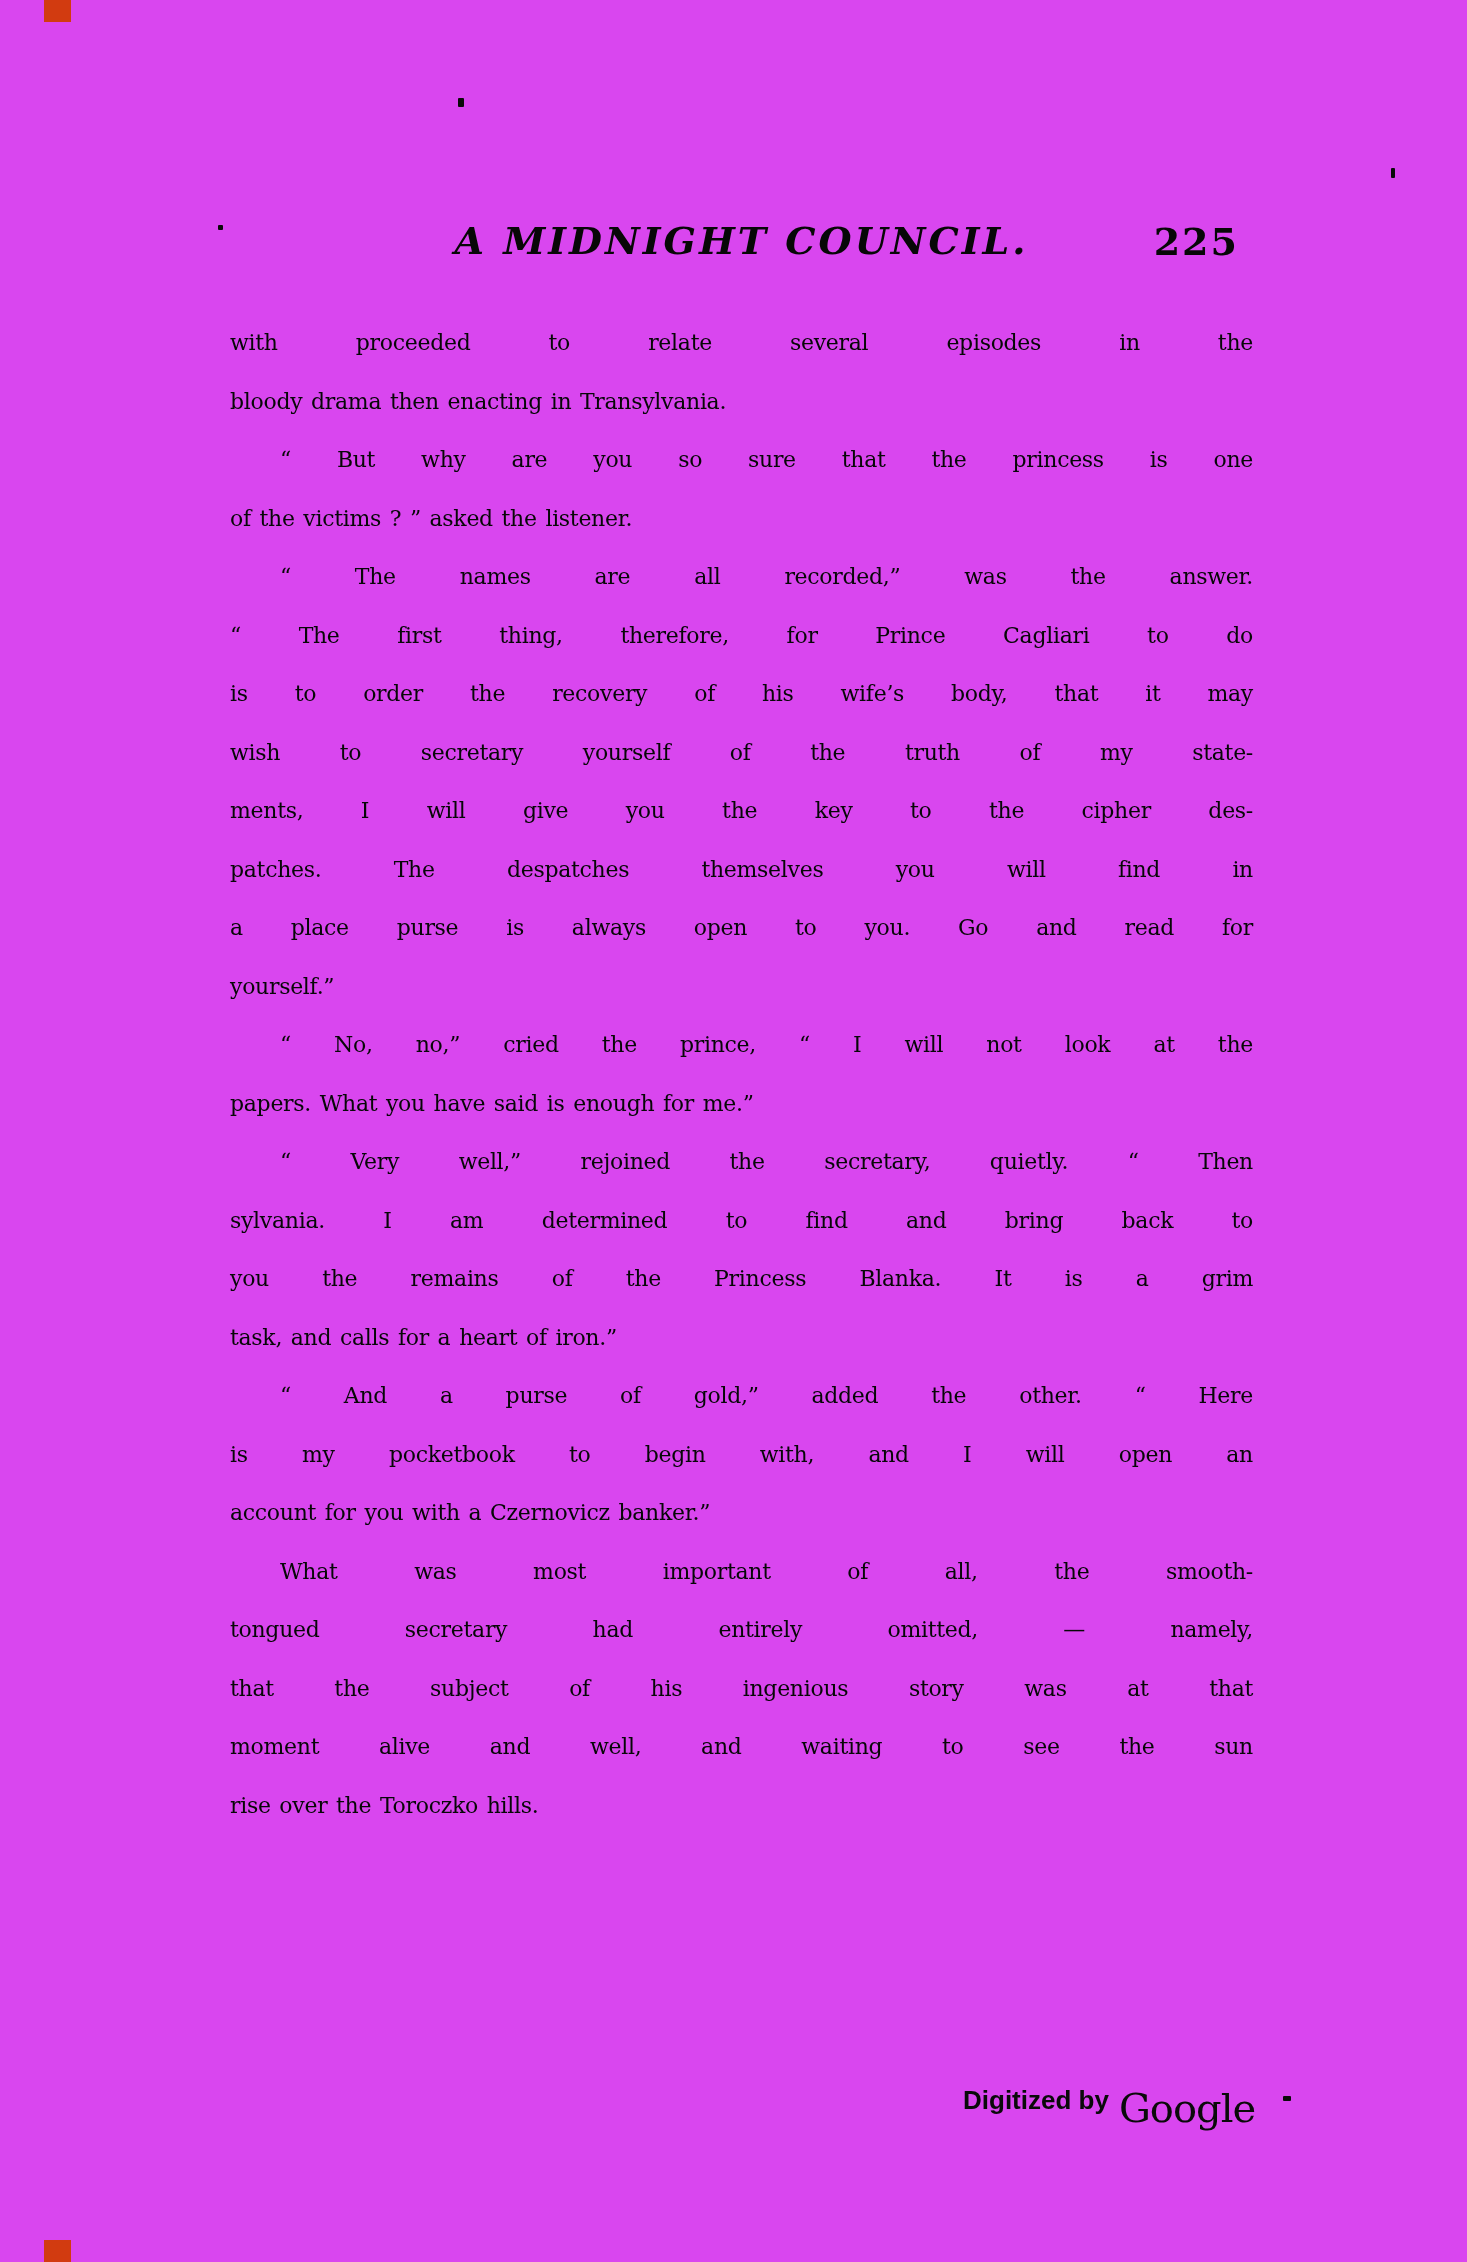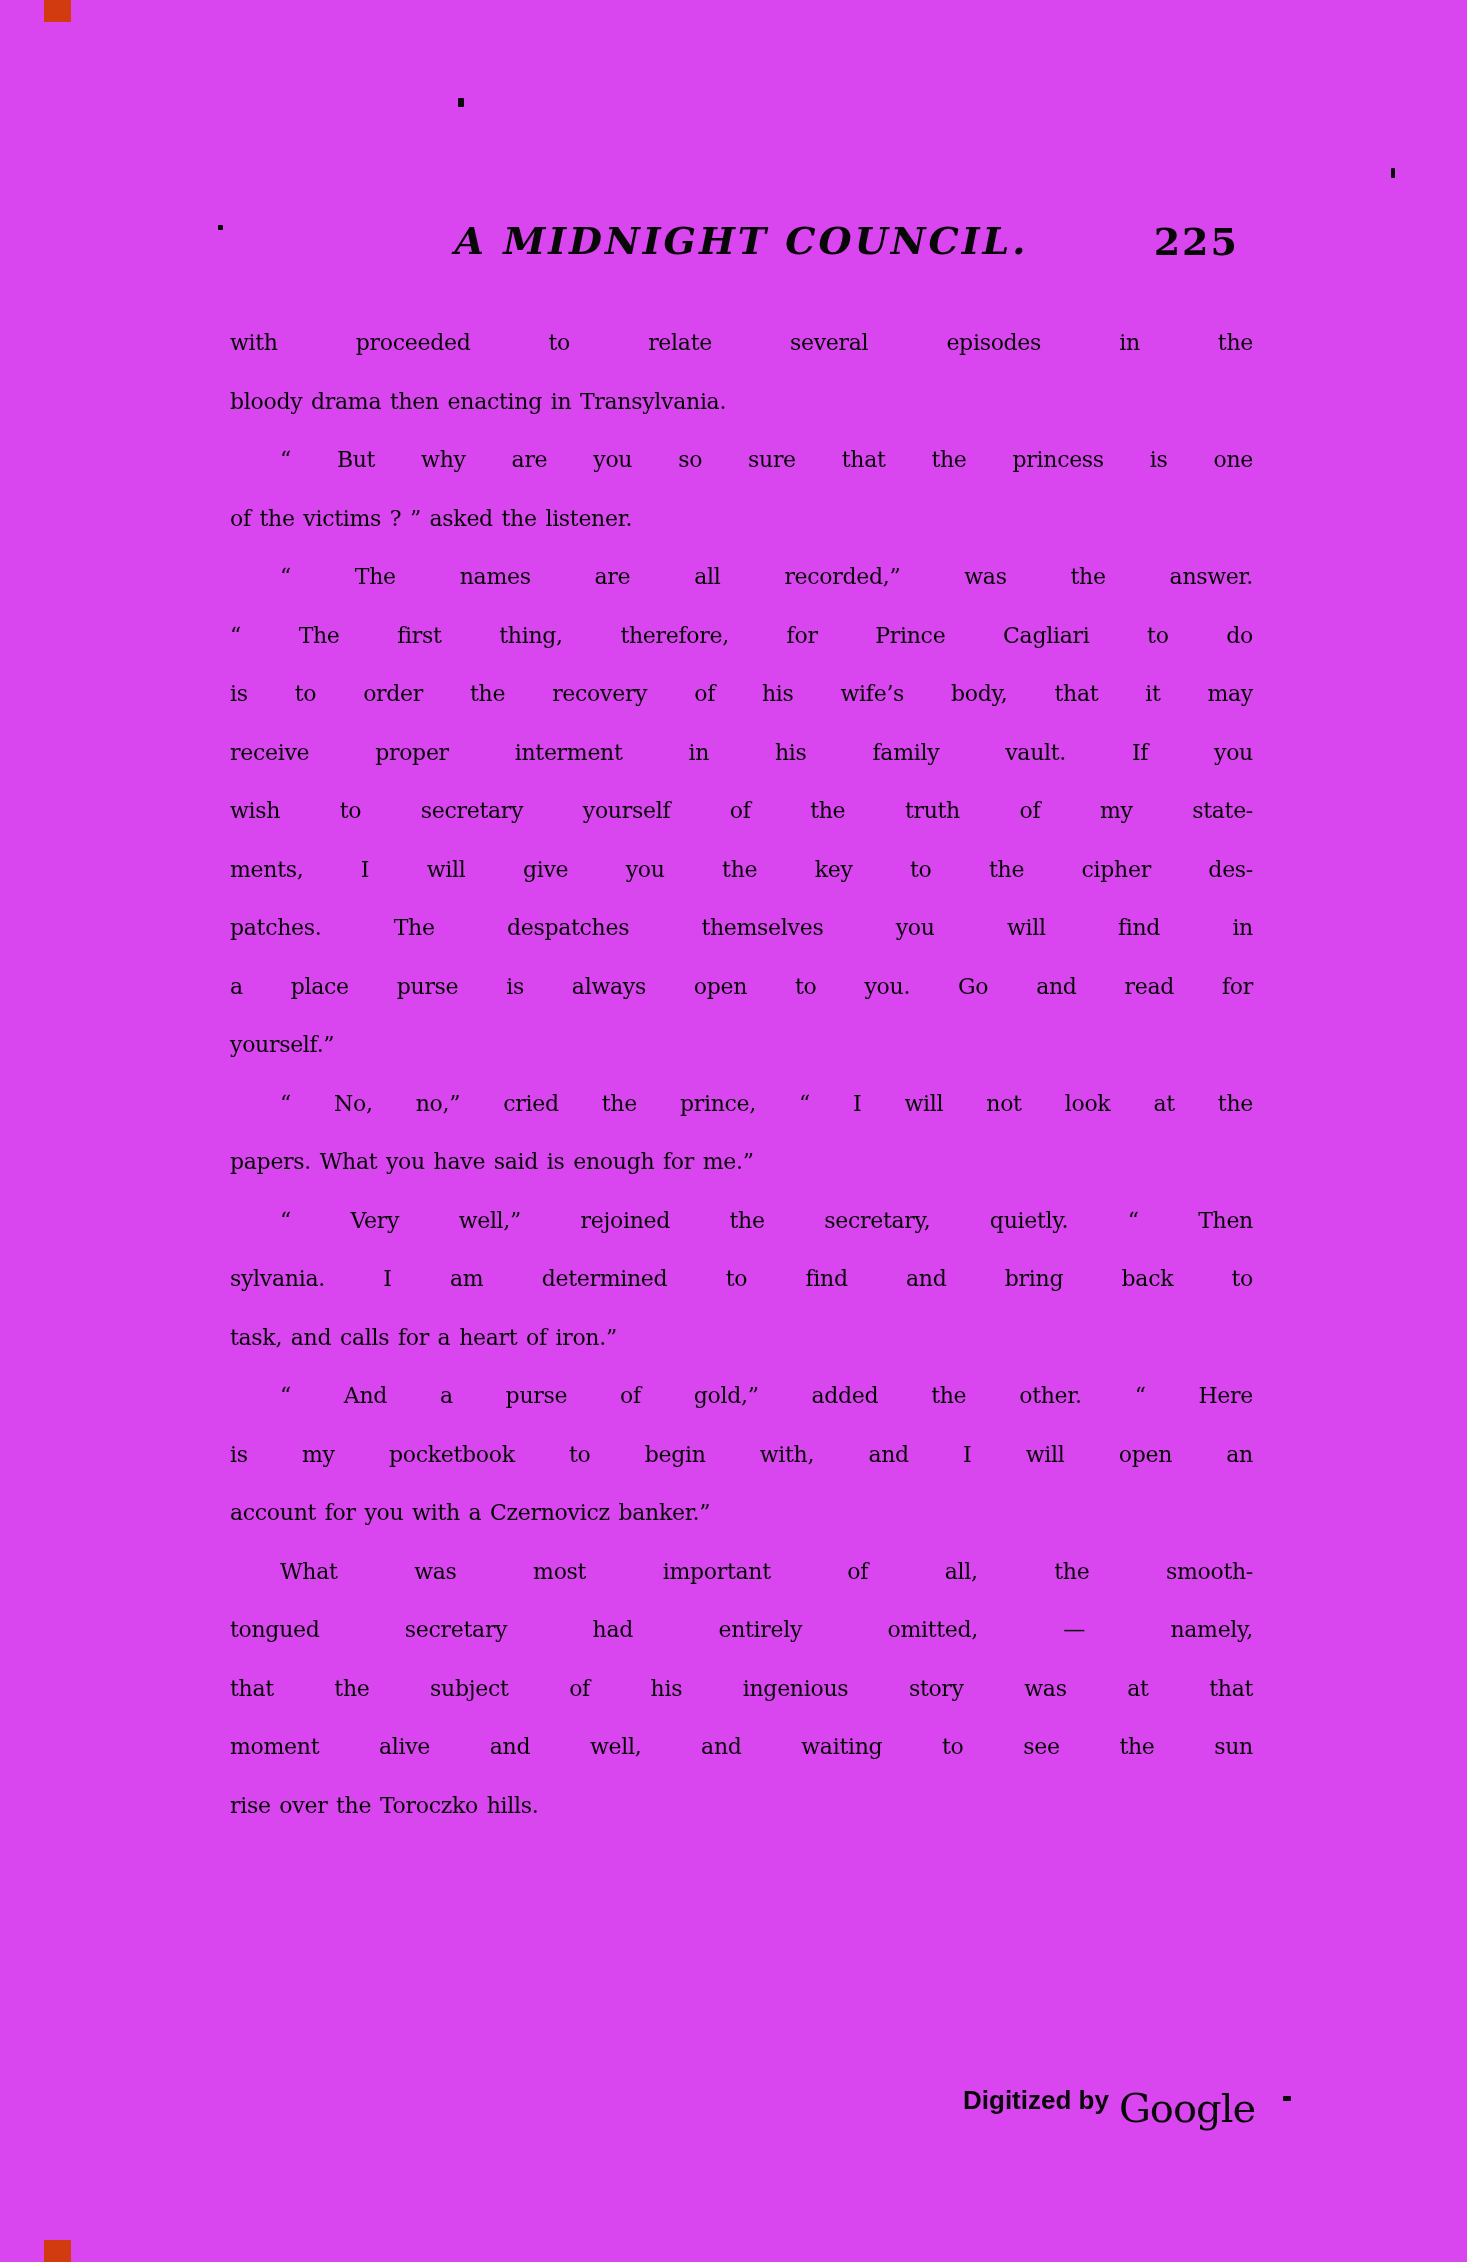--- a/index.html
+++ b/index.html
@@ -114,30 +114,30 @@
   </div>
 
   <div class="textblock">
     <div class="ln j">with proceeded to relate several episodes in the</div>
     <div class="ln">bloody drama then enacting in Transylvania.</div>
     <div class="ln j ind">“ But why are you so sure that the princess is one</div>
     <div class="ln">of the victims ? ” asked the listener.</div>
     <div class="ln j ind">“ The names are all recorded,” was the answer.</div>
     <div class="ln j">“ The first thing, therefore, for Prince Cagliari to do</div>
     <div class="ln j">is to order the recovery of his wife’s body, that it may</div>
-    <div class="ln j">receive proper interment in his family vault. If you</div>
     <div class="ln j">wish to secretary yourself of the truth of my state-</div>
     <div class="ln j">ments, I will give you the key to the cipher des-</div>
     <div class="ln j">patches. The despatches themselves you will find in</div>
     <div class="ln j">a place purse is always open to you. Go and read for</div>
     <div class="ln">yourself.”</div>
     <div class="ln j ind">“ No, no,” cried the prince, “ I will not look at the</div>
     <div class="ln">papers. What you have said is enough for me.”</div>
     <div class="ln j ind">“ Very well,” rejoined the secretary, quietly. “ Then</div>
     <div class="ln j">sylvania. I am determined to find and bring back to</div>
+    <div class="ln j">you the remains of the Princess Blanka. It is a grim</div>
     <div class="ln">task, and calls for a heart of iron.”</div>
     <div class="ln j ind">“ And a purse of gold,” added the other. “ Here</div>
     <div class="ln j">is my pocketbook to begin with, and I will open an</div>
     <div class="ln">account for you with a Czernovicz banker.”</div>
     <div class="ln j ind">What was most important of all, the smooth-</div>
     <div class="ln j">tongued secretary had entirely omitted, — namely,</div>
     <div class="ln j">that the subject of his ingenious story was at that</div>
     <div class="ln j">moment alive and well, and waiting to see the sun</div>
     <div class="ln">rise over the Toroczko hills.</div>
   </div>

